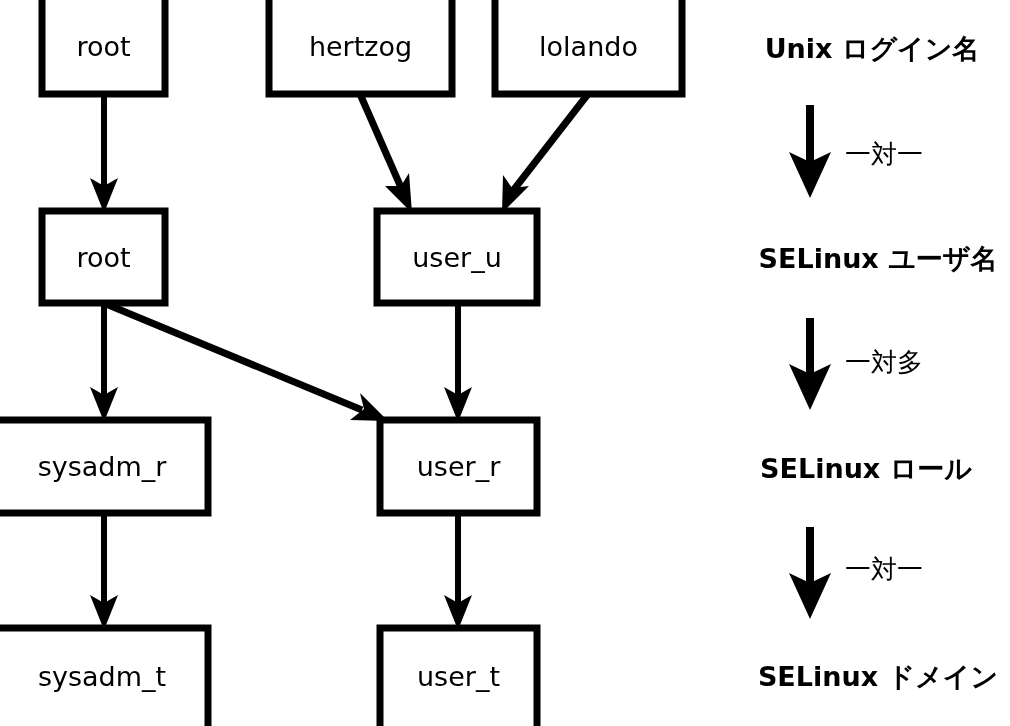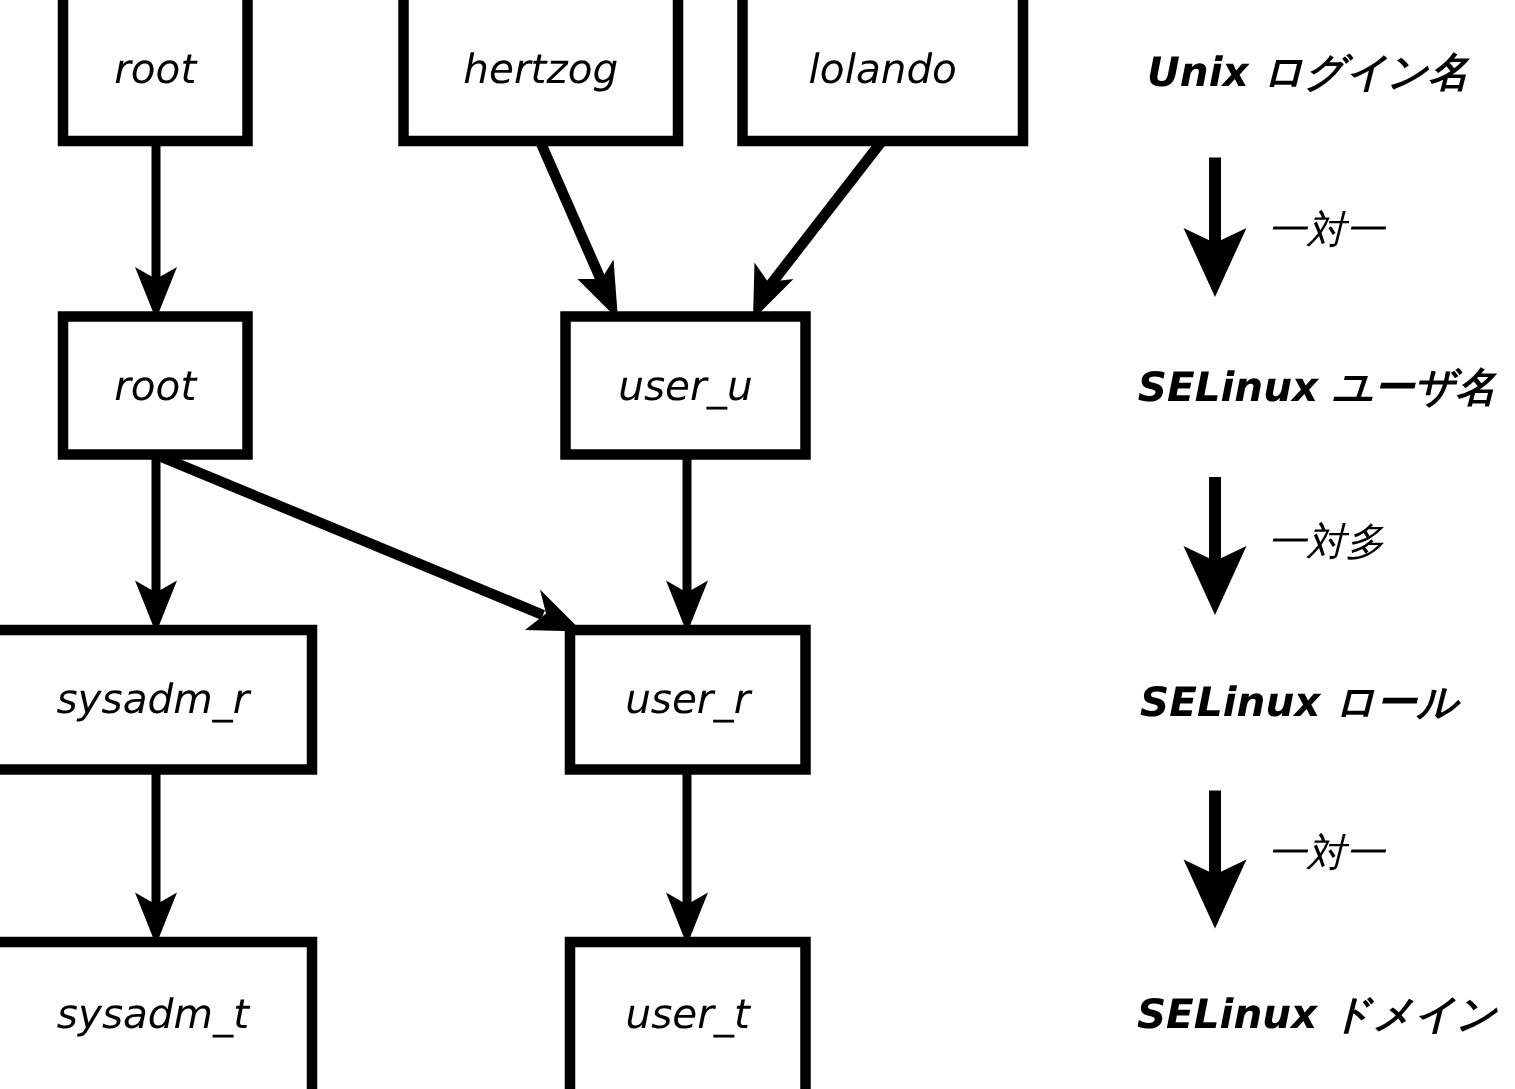--- a/index.html
+++ b/index.html
@@ -9,21 +9,20 @@
   }
   body {
     font-family: "DejaVu Sans", "Liberation Sans", sans-serif;
   }
   #canvas {
     position: relative;
     width: 1010px;
     height: 726px;
     background: #ffffff;
     overflow: hidden;
-    font-style: italic;
   }
   #diagram-svg {
     position: absolute;
     left: 0;
     top: 0;
     width: 1010px;
     height: 726px;
   }
   .node-box {
     fill: #ffffff;

